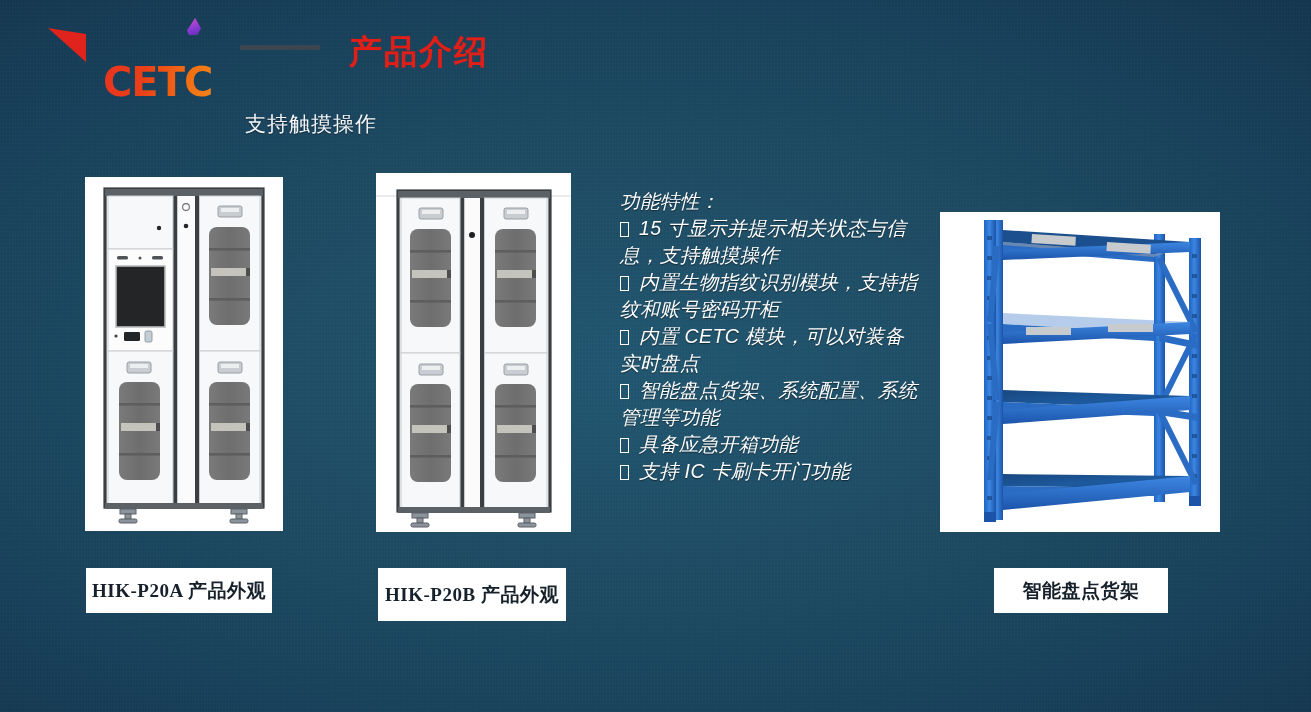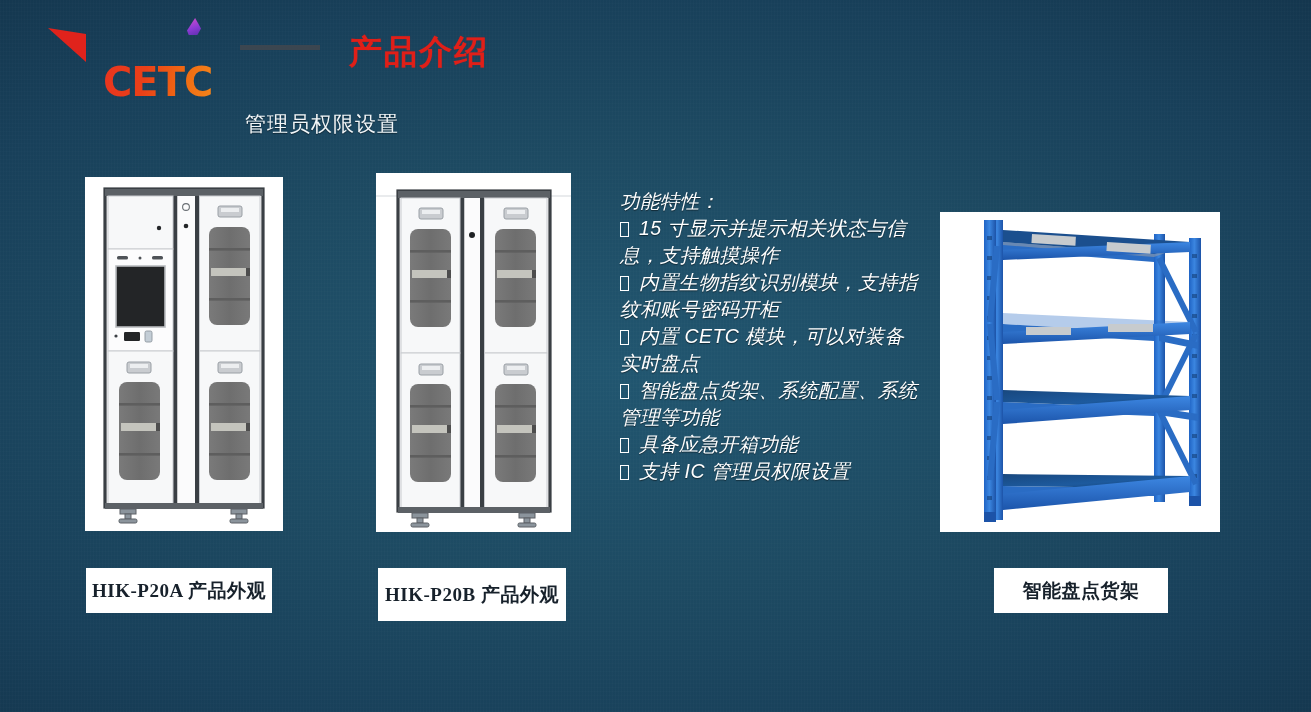--- a/index.html
+++ b/index.html
@@ -200,21 +200,21 @@
 
     <div class="logo-text">CETC</div>
 
     <div class="logo-flame"></div>
 
     <div class="header-rule"></div>
 
     <div class="header-title">产品介绍</div>
   </div>
 
-  <div class="subtitle">管理员权限设置</div>
+  <div class="subtitle">支持触摸操作</div>
 
   <div class="photo" id="photo-a">
     <svg viewBox="0 0 198 354" aria-hidden="true">
       <defs>
         <linearGradient id="panelGradA" x1="0" y1="0" x2="1" y2="0">
           <stop offset="0%" stop-color="#7a7a7a"></stop>
           <stop offset="50%" stop-color="#6e6e6e"></stop>
           <stop offset="100%" stop-color="#797979"></stop>
         </linearGradient>
       </defs>
@@ -485,21 +485,21 @@
 
     <span class="feature-item">
       <span class="bullet-box"></span><span>智能盘点货架、系统配置、系统管理等功能</span>
     </span>
 
     <span class="feature-item">
       <span class="bullet-box"></span><span>具备应急开箱功能</span>
     </span>
 
     <span class="feature-item">
-      <span class="bullet-box"></span><span>支持 IC 管理员权限设置</span>
+      <span class="bullet-box"></span><span>支持 IC 卡刷卡开门功能</span>
     </span>
   </div>
 
   <div class="caption" id="caption-a">HIK-P20A 产品外观</div>
 
   <div class="caption" id="caption-b">HIK-P20B 产品外观</div>
 
   <div class="caption" id="caption-c">智能盘点货架</div>
 
 </div>

